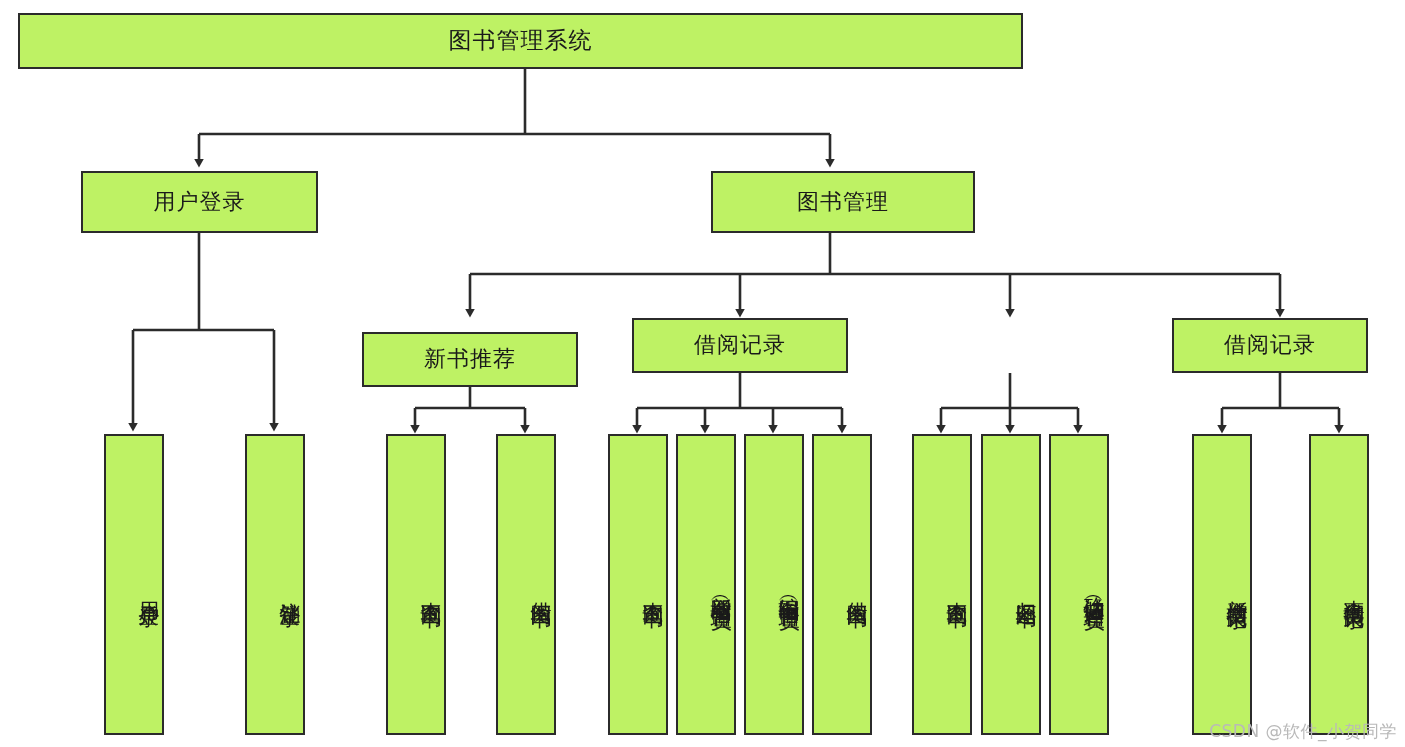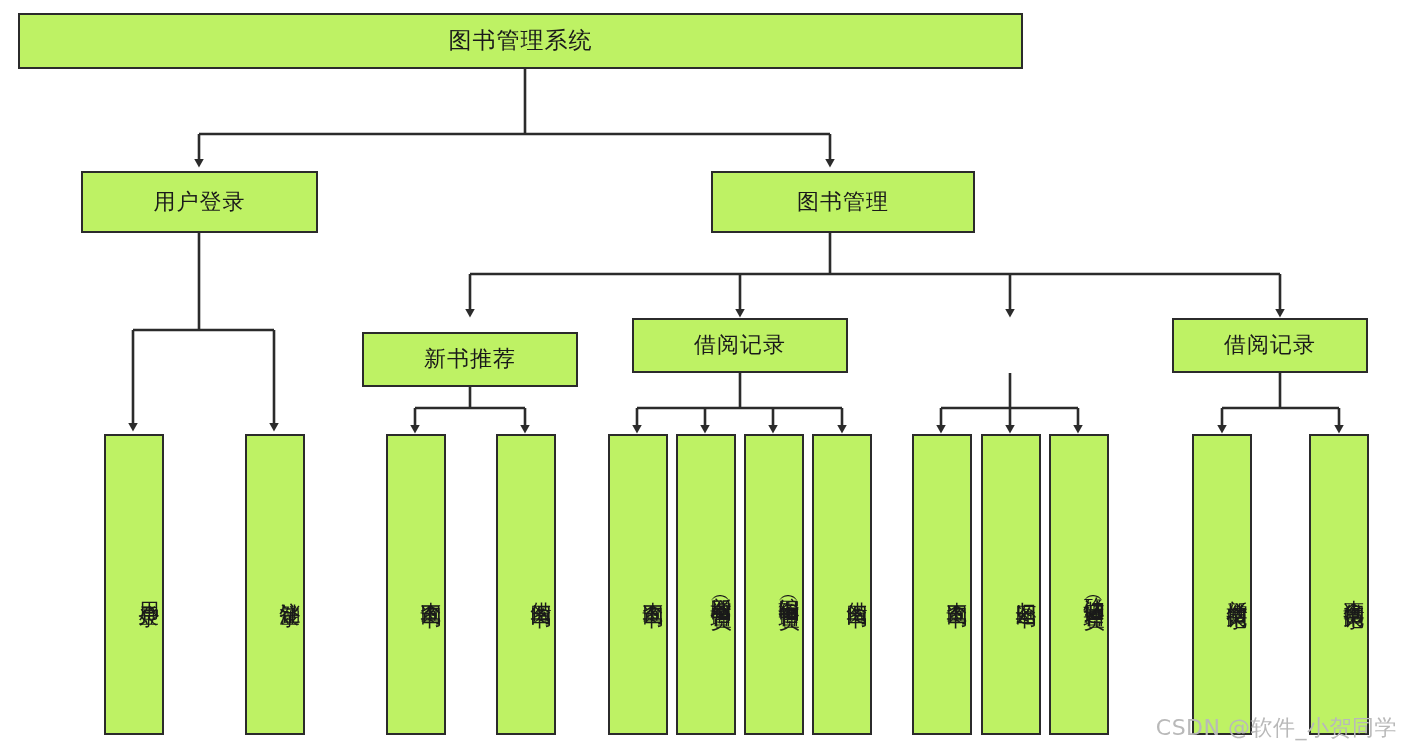--- a/index.html
+++ b/index.html
@@ -56,21 +56,21 @@
   }
   .node.vert .vlabel {
     writing-mode: vertical-rl;
     text-orientation: upright;
     white-space: nowrap;
   }
   #watermark {
     position: absolute;
     right: 8px;
     bottom: 4px;
-    font-size: 22px;
+    font-size: 17px;
     color: #b9b9b9;
     letter-spacing: 0.5px;
     white-space: nowrap;
   }
 </style>
 </head>
 <body>
 
 <div id="canvas">
 

